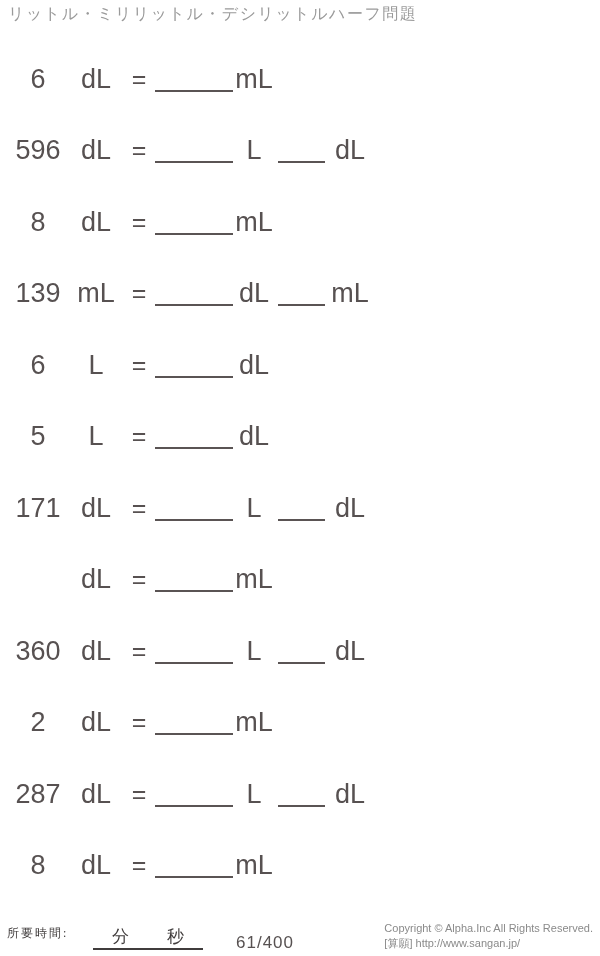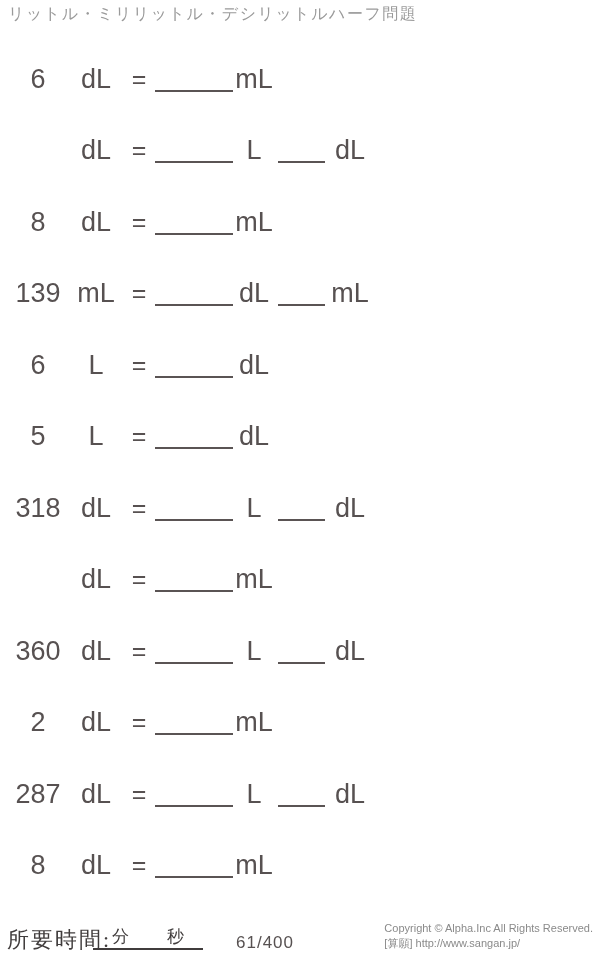--- a/index.html
+++ b/index.html
@@ -31,21 +31,21 @@
     border-bottom: 2px solid #5a5454;
   }
   .b1  { left: 155px; width: 78px; }
   .u2  { left: 233px; width: 42px; }
   .b2  { left: 278px; width: 47px; }
   .u3  { left: 327px; width: 46px; }
 
   .time-label {
     position: absolute; left: 7px; top: 925px;
     font-family: "Liberation Serif", "DejaVu Serif", serif;
-    font-size: 22px; color: #403c3c; letter-spacing: 2px;
+    font-size: 12px; color: #403c3c; letter-spacing: 2px;
     white-space: nowrap;
   }
   .time-blank {
     position: absolute; left: 93px; top: 924px; width: 110px; height: 24px;
     border-bottom: 2px solid #403c3c;
     display: flex; justify-content: space-around; align-items: flex-end;
     font-family: "Liberation Serif", "DejaVu Serif", serif;
     font-size: 17px; color: #403c3c;
   }
   .page-num {
@@ -65,20 +65,21 @@
 
 <div class="row" style="top:59px">
   <span class="num">6</span>
   <span class="u1">dL</span>
   <span class="eq">=</span>
   <span class="blank b1"></span>
   <span class="u2">mL</span>
 </div>
 
 <div class="row" style="top:130px">
+  <span class="num">596</span>
   <span class="u1">dL</span>
   <span class="eq">=</span>
   <span class="blank b1"></span>
   <span class="u2">L</span>
   <span class="blank b2"></span>
   <span class="u3">dL</span>
 </div>
 
 <div class="row" style="top:202px">
   <span class="num">8</span>
@@ -108,21 +109,21 @@
 
 <div class="row" style="top:416px">
   <span class="num">5</span>
   <span class="u1">L</span>
   <span class="eq">=</span>
   <span class="blank b1"></span>
   <span class="u2">dL</span>
 </div>
 
 <div class="row" style="top:488px">
-  <span class="num">318</span>
+  <span class="num">171</span>
   <span class="u1">dL</span>
   <span class="eq">=</span>
   <span class="blank b1"></span>
   <span class="u2">L</span>
   <span class="blank b2"></span>
   <span class="u3">dL</span>
 </div>
 
 <div class="row" style="top:559px">
   <span class="u1">dL</span>

